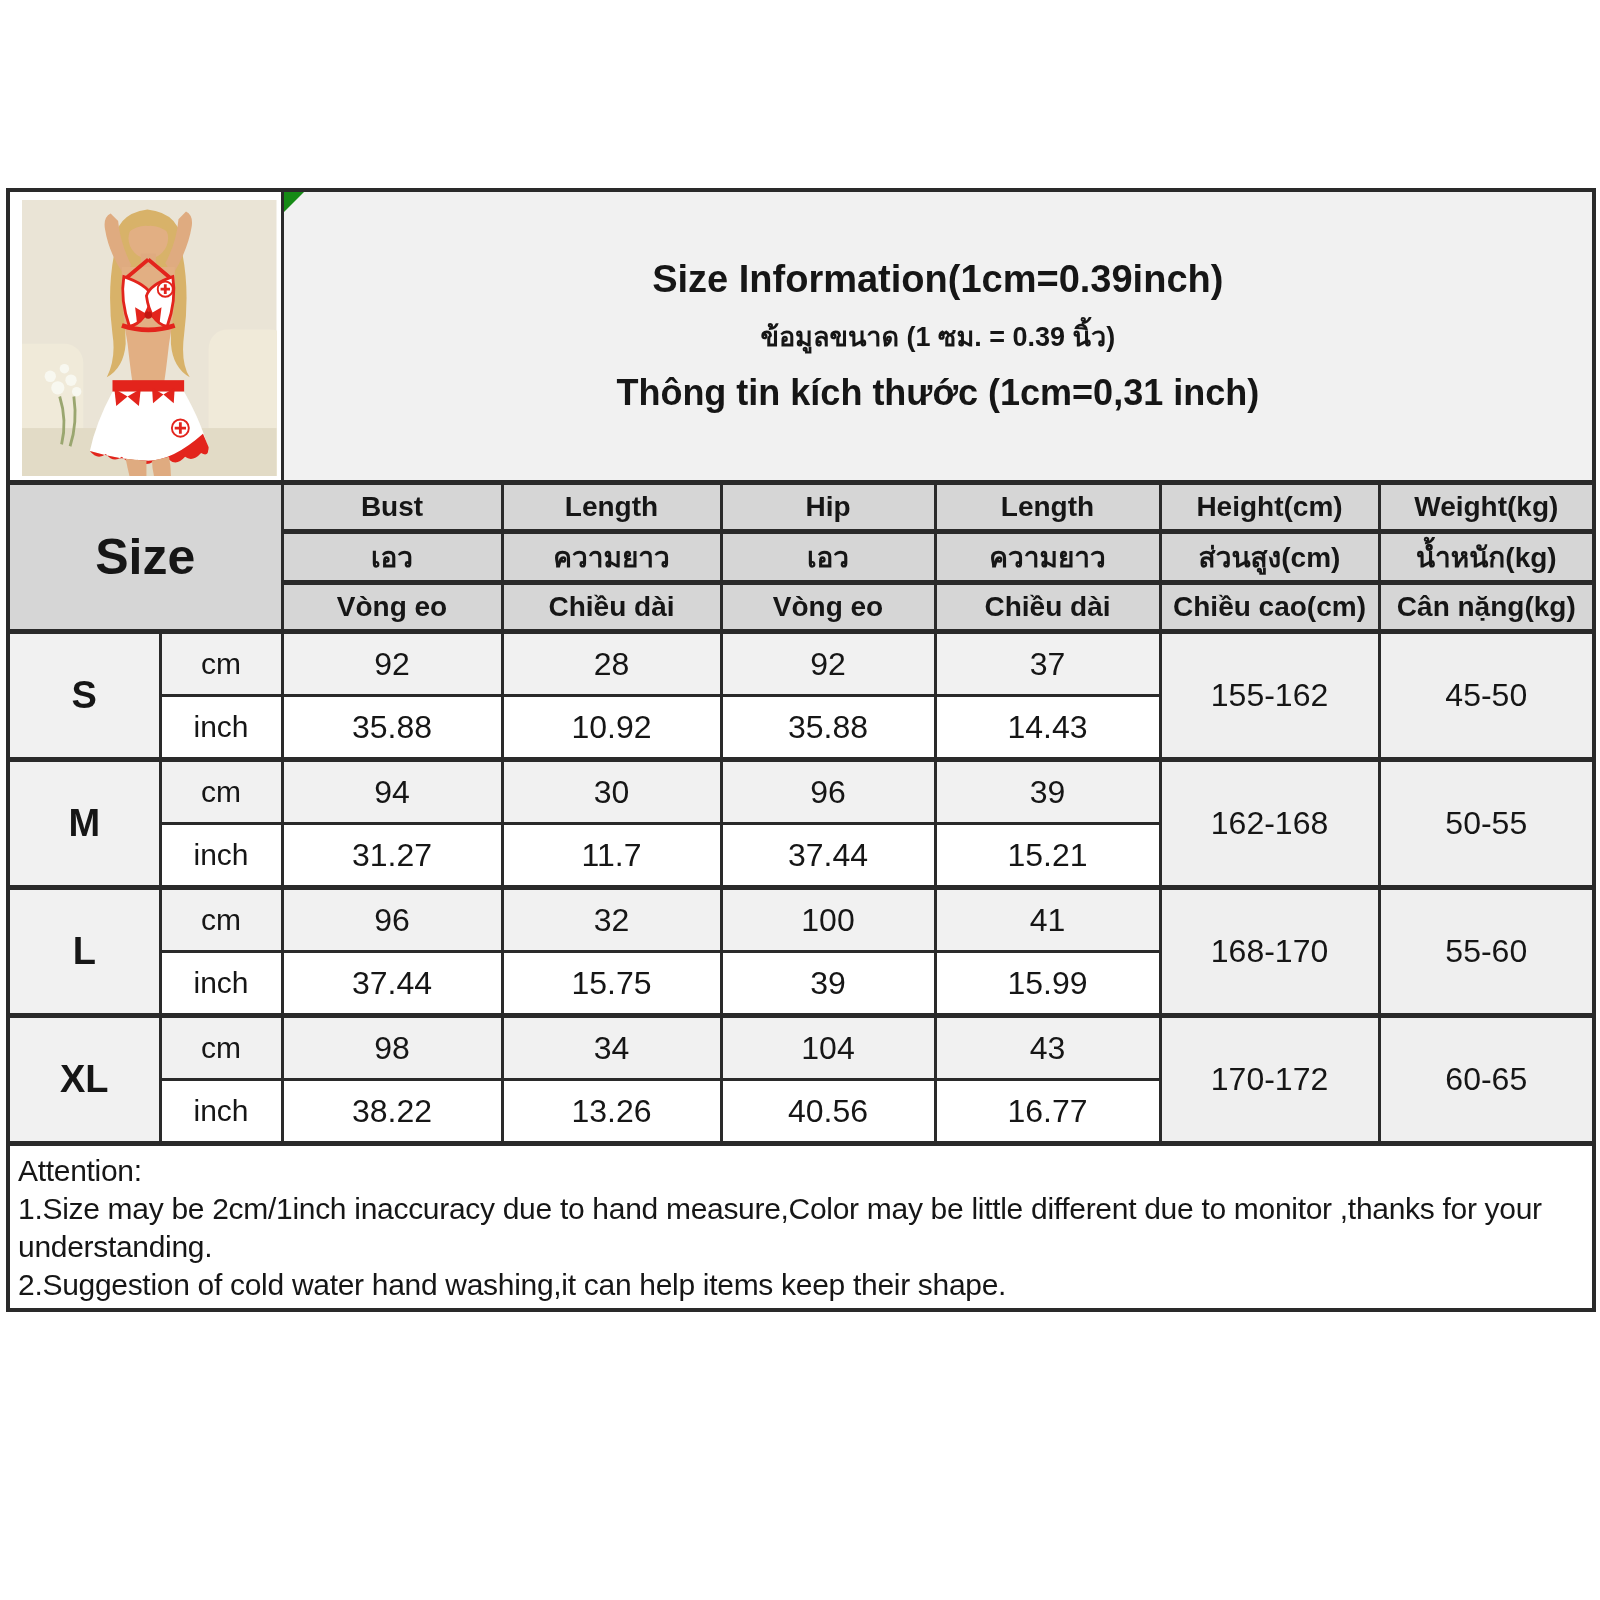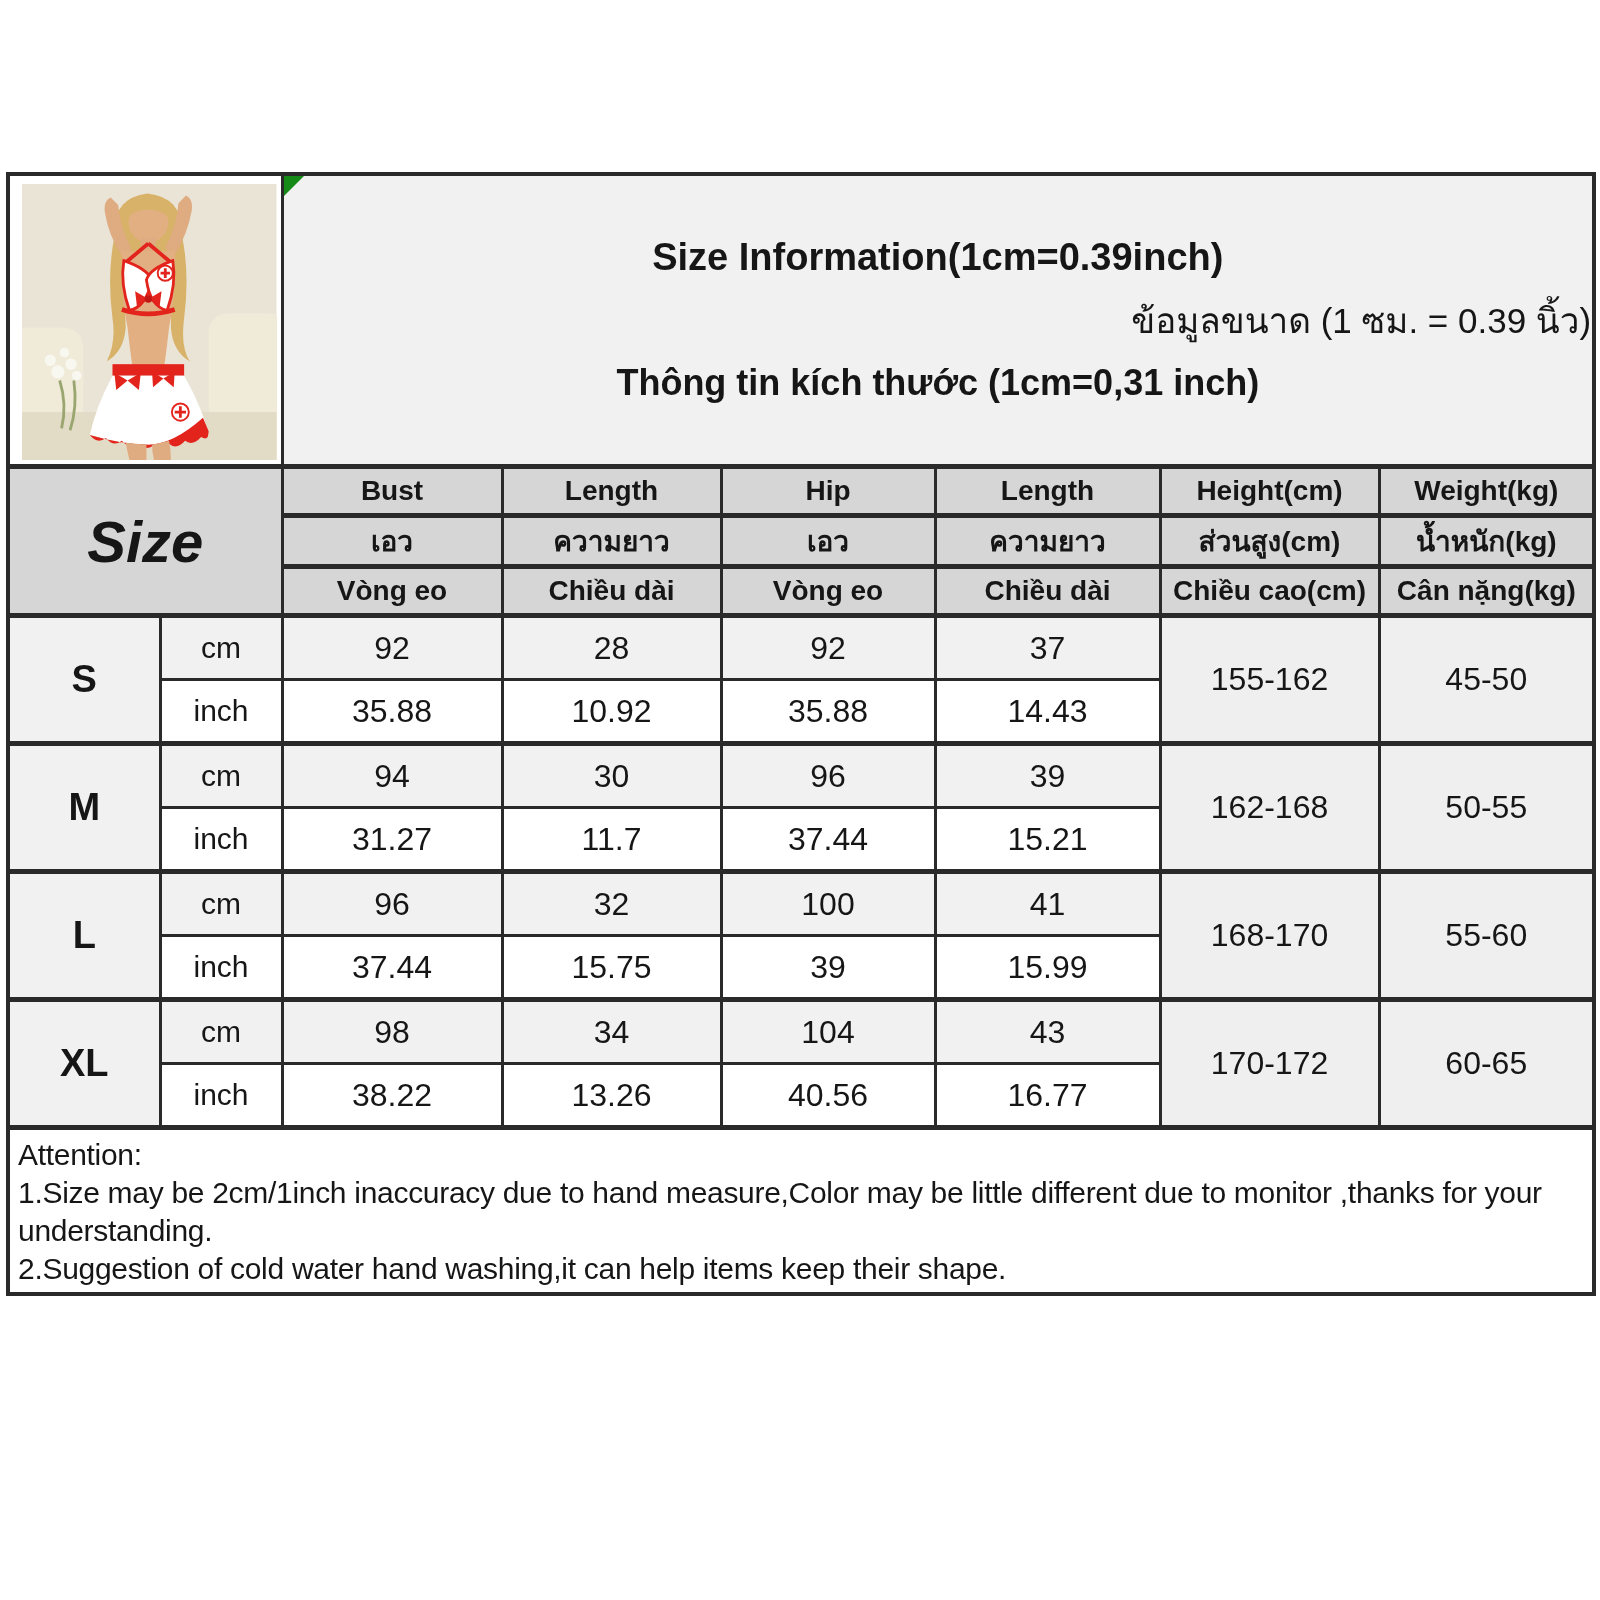--- a/index.html
+++ b/index.html
@@ -5,42 +5,42 @@
   :root{
     --border:#2a2a2a; --header-bg:#d6d6d6; --cm-row-bg:#f1f1f1; --inch-row-bg:#ffffff;
     --merged-bg:#efefef; --title-bg:#f1f1f1; --marker-green:#168a16; --accent-red:#e3241c;
     --text:#161616;
   }
   html,body{margin:0;padding:0;}
   body{
     width:1600px;height:1600px;background:#ffffff;overflow:hidden;position:relative;
     font-family:"Liberation Sans","DejaVu Sans",sans-serif;color:var(--text);
   }
-  .sheet{position:absolute;left:6px;top:172px;width:1586px;}
+  .sheet{position:absolute;left:6px;top:188px;width:1586px;}
   table.size-table{border-collapse:collapse;table-layout:fixed;width:100%;border:4px solid var(--border);}
   td{border:3px solid var(--border);text-align:center;vertical-align:middle;color:var(--text);overflow:hidden;}
   tr.photo-title-row{height:290px;}
   tr.hrow{height:49px;}
   tr.hrow td{border-top-width:5px;border-bottom-width:5px;}
   tr.drow{height:64px;}
   tr.mainsep td{border-top-width:5px;}
   tr.attention-row{height:152px;}
   tr.attention-row td{border-top-width:5px;}
 
   td.photo-cell{background:#ffffff;padding:8px 4px 4px 12px;}
   td.photo-cell svg{display:block;width:100%;height:276px;}
 
   td.title-cell{background:var(--title-bg);position:relative;}
   .corner-marker{position:absolute;top:0;left:0;width:0;height:0;
     border-top:20px solid var(--marker-green);border-right:20px solid transparent;}
   .title-l1{font-size:38px;font-weight:bold;margin-bottom:14px;}
-  .title-l2{font-size:35px;font-weight:normal;margin-bottom:14px;text-align:right;}
+  .title-l2{font-size:27px;font-weight:bold;margin-bottom:14px;}
   .title-l3{font-size:36px;font-weight:bold;}
 
-  td.size-head{background:var(--header-bg);font-size:58px;font-weight:bold;font-style:italic;}
+  td.size-head{background:var(--header-bg);font-size:50px;font-weight:bold;}
   tr.hrow td.colhead{background:var(--header-bg);font-size:28px;font-weight:bold;}
 
   td.size-cell{background:var(--header-bg);font-size:38px;font-weight:bold;}
   tr.cmrow td{background:var(--cm-row-bg);}
   tr.inrow td{background:var(--inch-row-bg);}
   td.unit{font-size:30px;font-weight:normal;}
   td.val{font-size:32px;}
   td.merged{background:var(--merged-bg) !important;font-size:32px;}
 
   td.attention{background:#ffffff;text-align:left;vertical-align:top;padding:6px 10px 4px 8px;}

